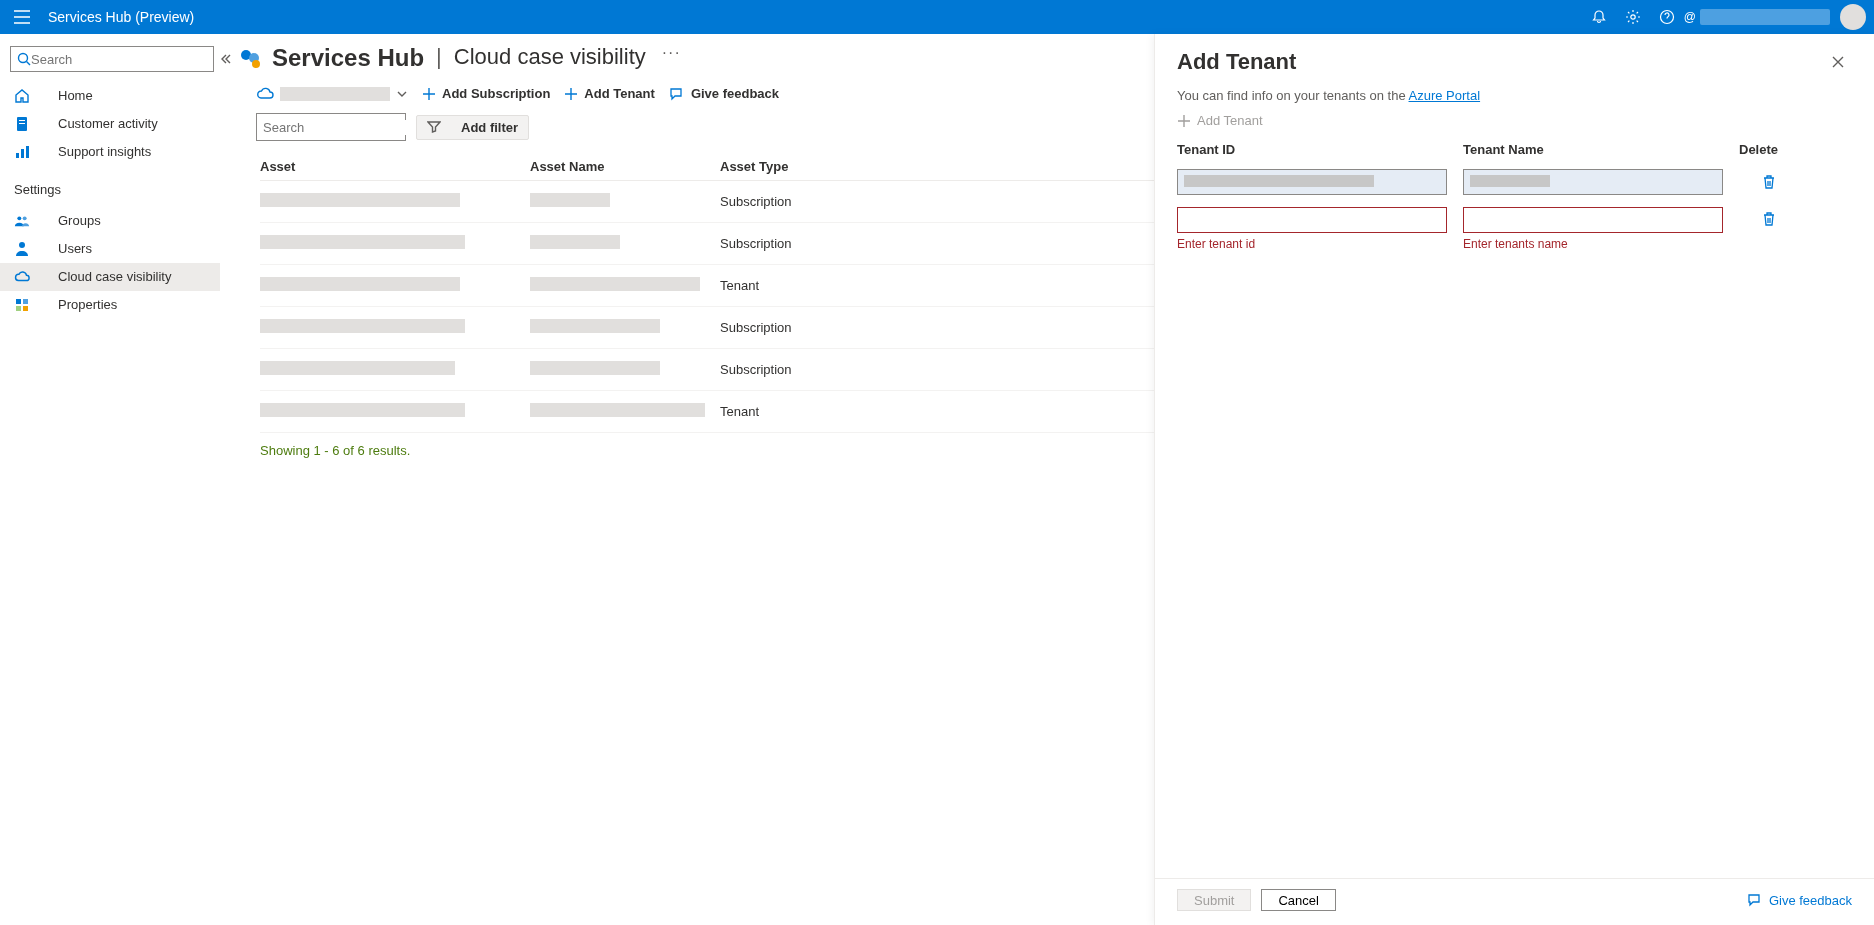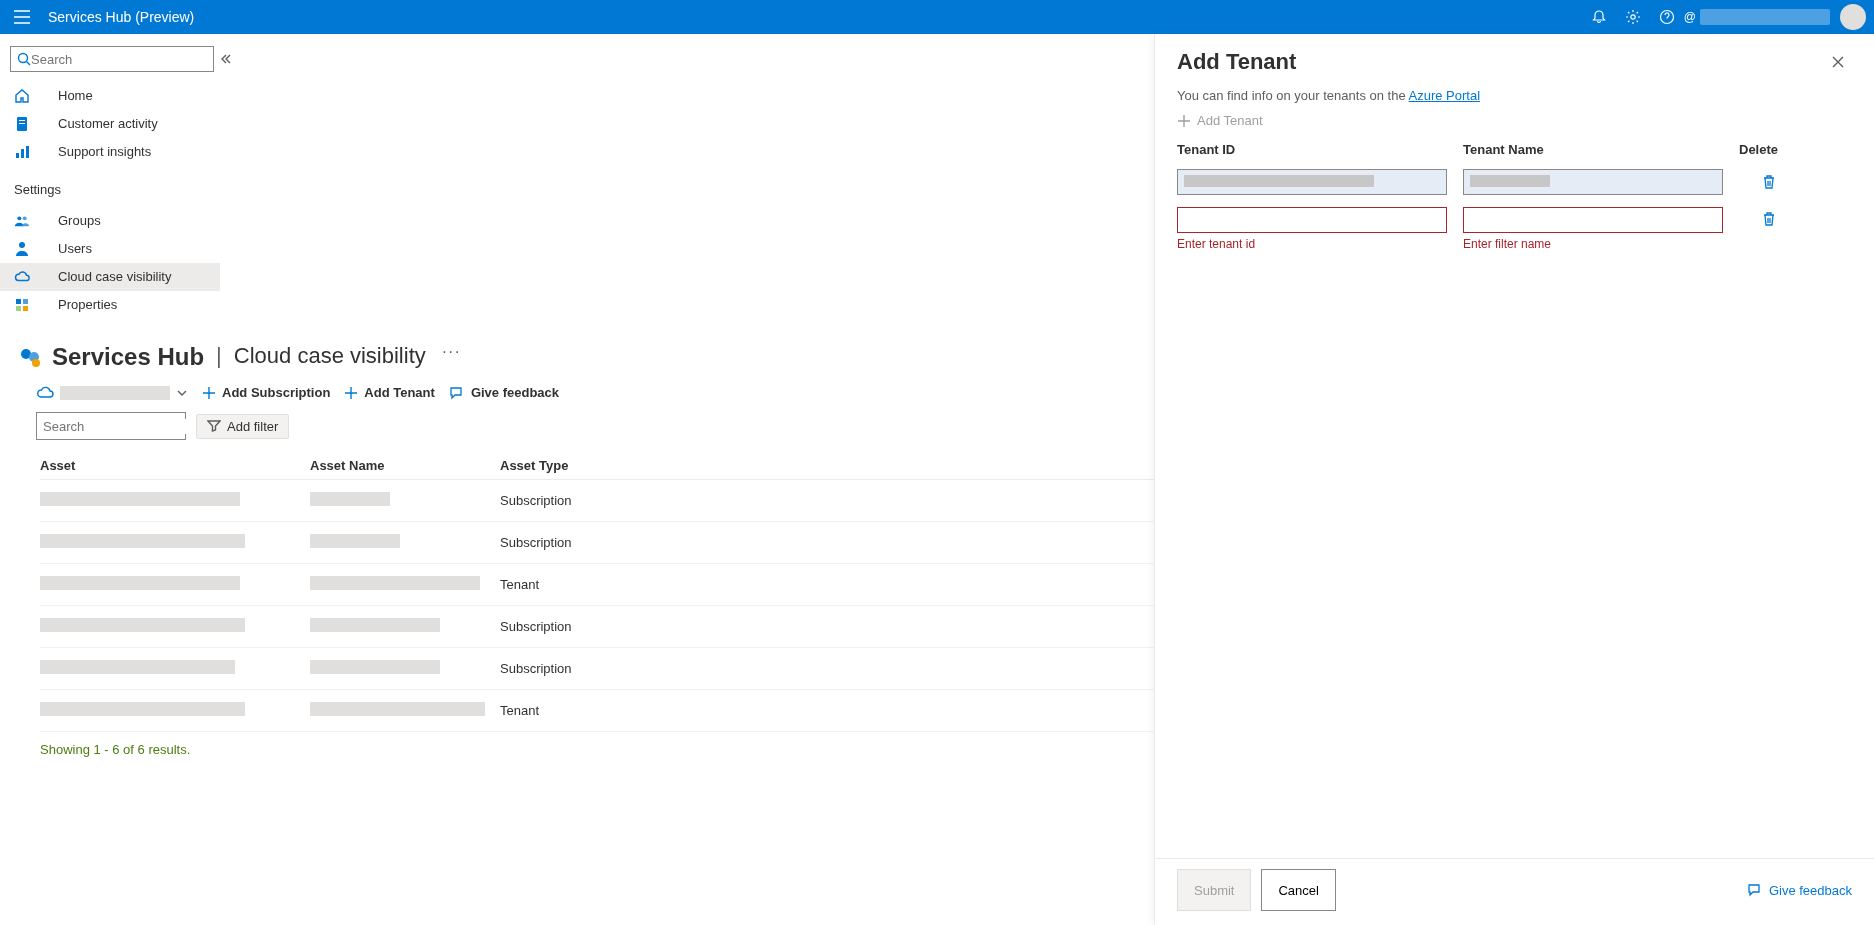--- a/index.html
+++ b/index.html
@@ -9,21 +9,21 @@
   .topbar { height: 34px; background: #0078d4; color: #fff; display: flex; align-items: center; padding: 0 8px; }
   .topbar .hamburger { width: 28px; height: 28px; display:flex; align-items:center; justify-content:center; cursor:pointer; }
   .topbar .app-title { margin-left: 12px; font-size: 14px; }
   .topbar .spacer { flex: 1; }
   .topbar .icon-btn { width: 34px; height: 34px; display:flex; align-items:center; justify-content:center; cursor:pointer; }
   .topbar .user-email-redact { width: 130px; height: 16px; background: rgba(255,255,255,0.3); border-radius: 2px; margin-right: 6px; position: relative;}
   .topbar .user-at { font-size: 12px; margin-right: 4px; }
   .topbar .avatar { width: 26px; height: 26px; border-radius: 50%; background: #e1dfdd; margin-left: 4px; }
 
   
-  .content { position: absolute; top: 34px; bottom: 0; left: 0; right: 0; display: flex; flex-direction: column; }
+  .content { position: absolute; top: 34px; bottom: 0; left: 0; right: 0; display: flex; }
 
   
   .sidebar { width: 220px; border-right: none; padding: 8px 0; display: flex; flex-direction: column; }
   .search-wrap { padding: 4px 10px; display: flex; align-items: center; gap: 6px; }
   .search-box { flex:1; display:flex; align-items:center; border:1px solid #8a8886; height:26px; padding:0 6px; background:#fff; }
   .search-box input { border:none; outline:none; flex:1; font-size:13px; background:transparent; }
   .collapse-btn { width:20px; height:20px; display:flex; align-items:center; justify-content:center; cursor:pointer; color:#605e5c; }
   .nav-list { padding: 6px 0; }
   .nav-item { display:flex; gap:28px; padding: 6px 14px; cursor:pointer; color:#323130; }
   .nav-item.active { background:#edebe9; }
@@ -41,21 +41,21 @@
 
   .toolbar { display:flex; align-items:center; gap:14px; padding: 8px 20px 8px 36px; border-bottom: none; font-weight: bold; }
   .toolbar .subscription-picker { display:flex; align-items:center; gap:6px; cursor:pointer; }
   .toolbar .redacted-sub { width: 110px; height: 14px; background:#e1dfdd; }
   .tbtn { display:flex; align-items:center; gap:6px; cursor:pointer; color:#323130; font-size:13px; }
   .tbtn .plus, .tbtn .feedback { color:#0078d4; }
   
   .filter-row { display:flex; align-items:center; gap:10px; padding: 4px 20px 8px 36px; }
   .table-search { display:flex; align-items:center; border:1px solid #8a8886; height:28px; width:150px; padding:0 6px; }
   .table-search input { border:none; outline:none; flex:1; font-size:13px; }
-  .filter-btn { display:flex; align-items:center; gap:6px; background:#f3f2f1; border:1px solid #e1dfdd; padding:4px 10px; border-radius:2px; cursor:pointer; }
+  .filter-btn { display:flex; align-items:center; gap:20px; background:#f3f2f1; border:1px solid #e1dfdd; padding:4px 10px; border-radius:2px; cursor:pointer;font-weight:bold; }
 
   .table { padding: 4px 20px 0 40px; }
   .thead, .trow { display:grid; grid-template-columns: 270px 190px 1fr; align-items:center; }
   .thead { font-weight:600; padding: 6px 0; border-bottom:1px solid #edebe9; }
   .trow { padding: 12px 0; border-bottom:1px solid #f3f2f1; }
   .redact-cell { background:#e1dfdd; height:14px; display:inline-block; }
   .results-info { padding: 10px 0 0 40px; color:#4d7c0f; font-size:13px; }
 
   
   .panel { position:absolute; top:0; right:0; bottom:0; width:720px; background:#fff; border-left:1px solid #edebe9; display:flex; flex-direction:column; box-shadow:-2px 0 8px rgba(0,0,0,0.05); }
@@ -74,21 +74,21 @@
   .t-input { height:26px; border:1px solid #8a8886; padding:2px 6px; width:100%; font-size:13px; background: #e5ecf5;}
   .t-input.redacted { background:#e5ecf5; position:relative; }
   .t-input.redacted::after { content:""; position:absolute; left:6px; top:5px; height:12px; background:#c7c7c7; }
   .t-input.redacted.long::after { width:190px; }
   .t-input.redacted.short::after { width:80px; }
   .t-input.error { border:1px solid #a4262c; background:#fff; }
   .err-msg { color:#a4262c; font-size:12px; margin-top:4px; }
   .delete-btn { color:#0078d4; cursor:pointer; display:flex; justify-content:center;}
 
   .panel-footer { display:flex; align-items:center; padding: 10px 22px 14px; border-top:1px solid #edebe9; gap:10px; }
-  .btn { height:42px; padding: 0 16px; border:1px solid #8a8886; background:#fff; cursor:pointer; font-size:13px; }
+  .btn { height:22px; padding: 0 16px; border:1px solid #8a8886; background:#fff; cursor:pointer; font-size:13px; }
   .btn.primary { background:#f3f2f1; border-color:#e1dfdd; color:#a19f9d; cursor:not-allowed; }
   .footer-spacer { flex:1; }
   .footer-feedback { display:flex; gap:6px; align-items:center; color:#0078d4; cursor:pointer; font-size:13px; }
 
   svg { display:block; }
 </style>
 </head>
 <body>
 
 <div class="topbar">
@@ -358,21 +358,21 @@
             </div>
           </div>
 
           <div class="tenant-row" style="align-items:start;">
             <div>
               <input class="t-input error" style="">
               <div class="err-msg">Enter tenant id</div>
             </div>
             <div>
               <input class="t-input error" style="">
-              <div class="err-msg">Enter filter name</div>
+              <div class="err-msg">Enter tenants name</div>
             </div>
             <div class="delete-btn" style="padding-top:4px;">
               <svg width="14" height="16" viewBox="0 0 14 16" fill="none" stroke="#0078d4" stroke-width="1.3">
                   <path d="M2 4h10M5 4V2h4v2M3 4l1 10h6l1-10M6 7v5M8 7v5"></path>
                 </svg>
             </div>
           </div>
         </div>
       </div>
       <div class="panel-footer">

